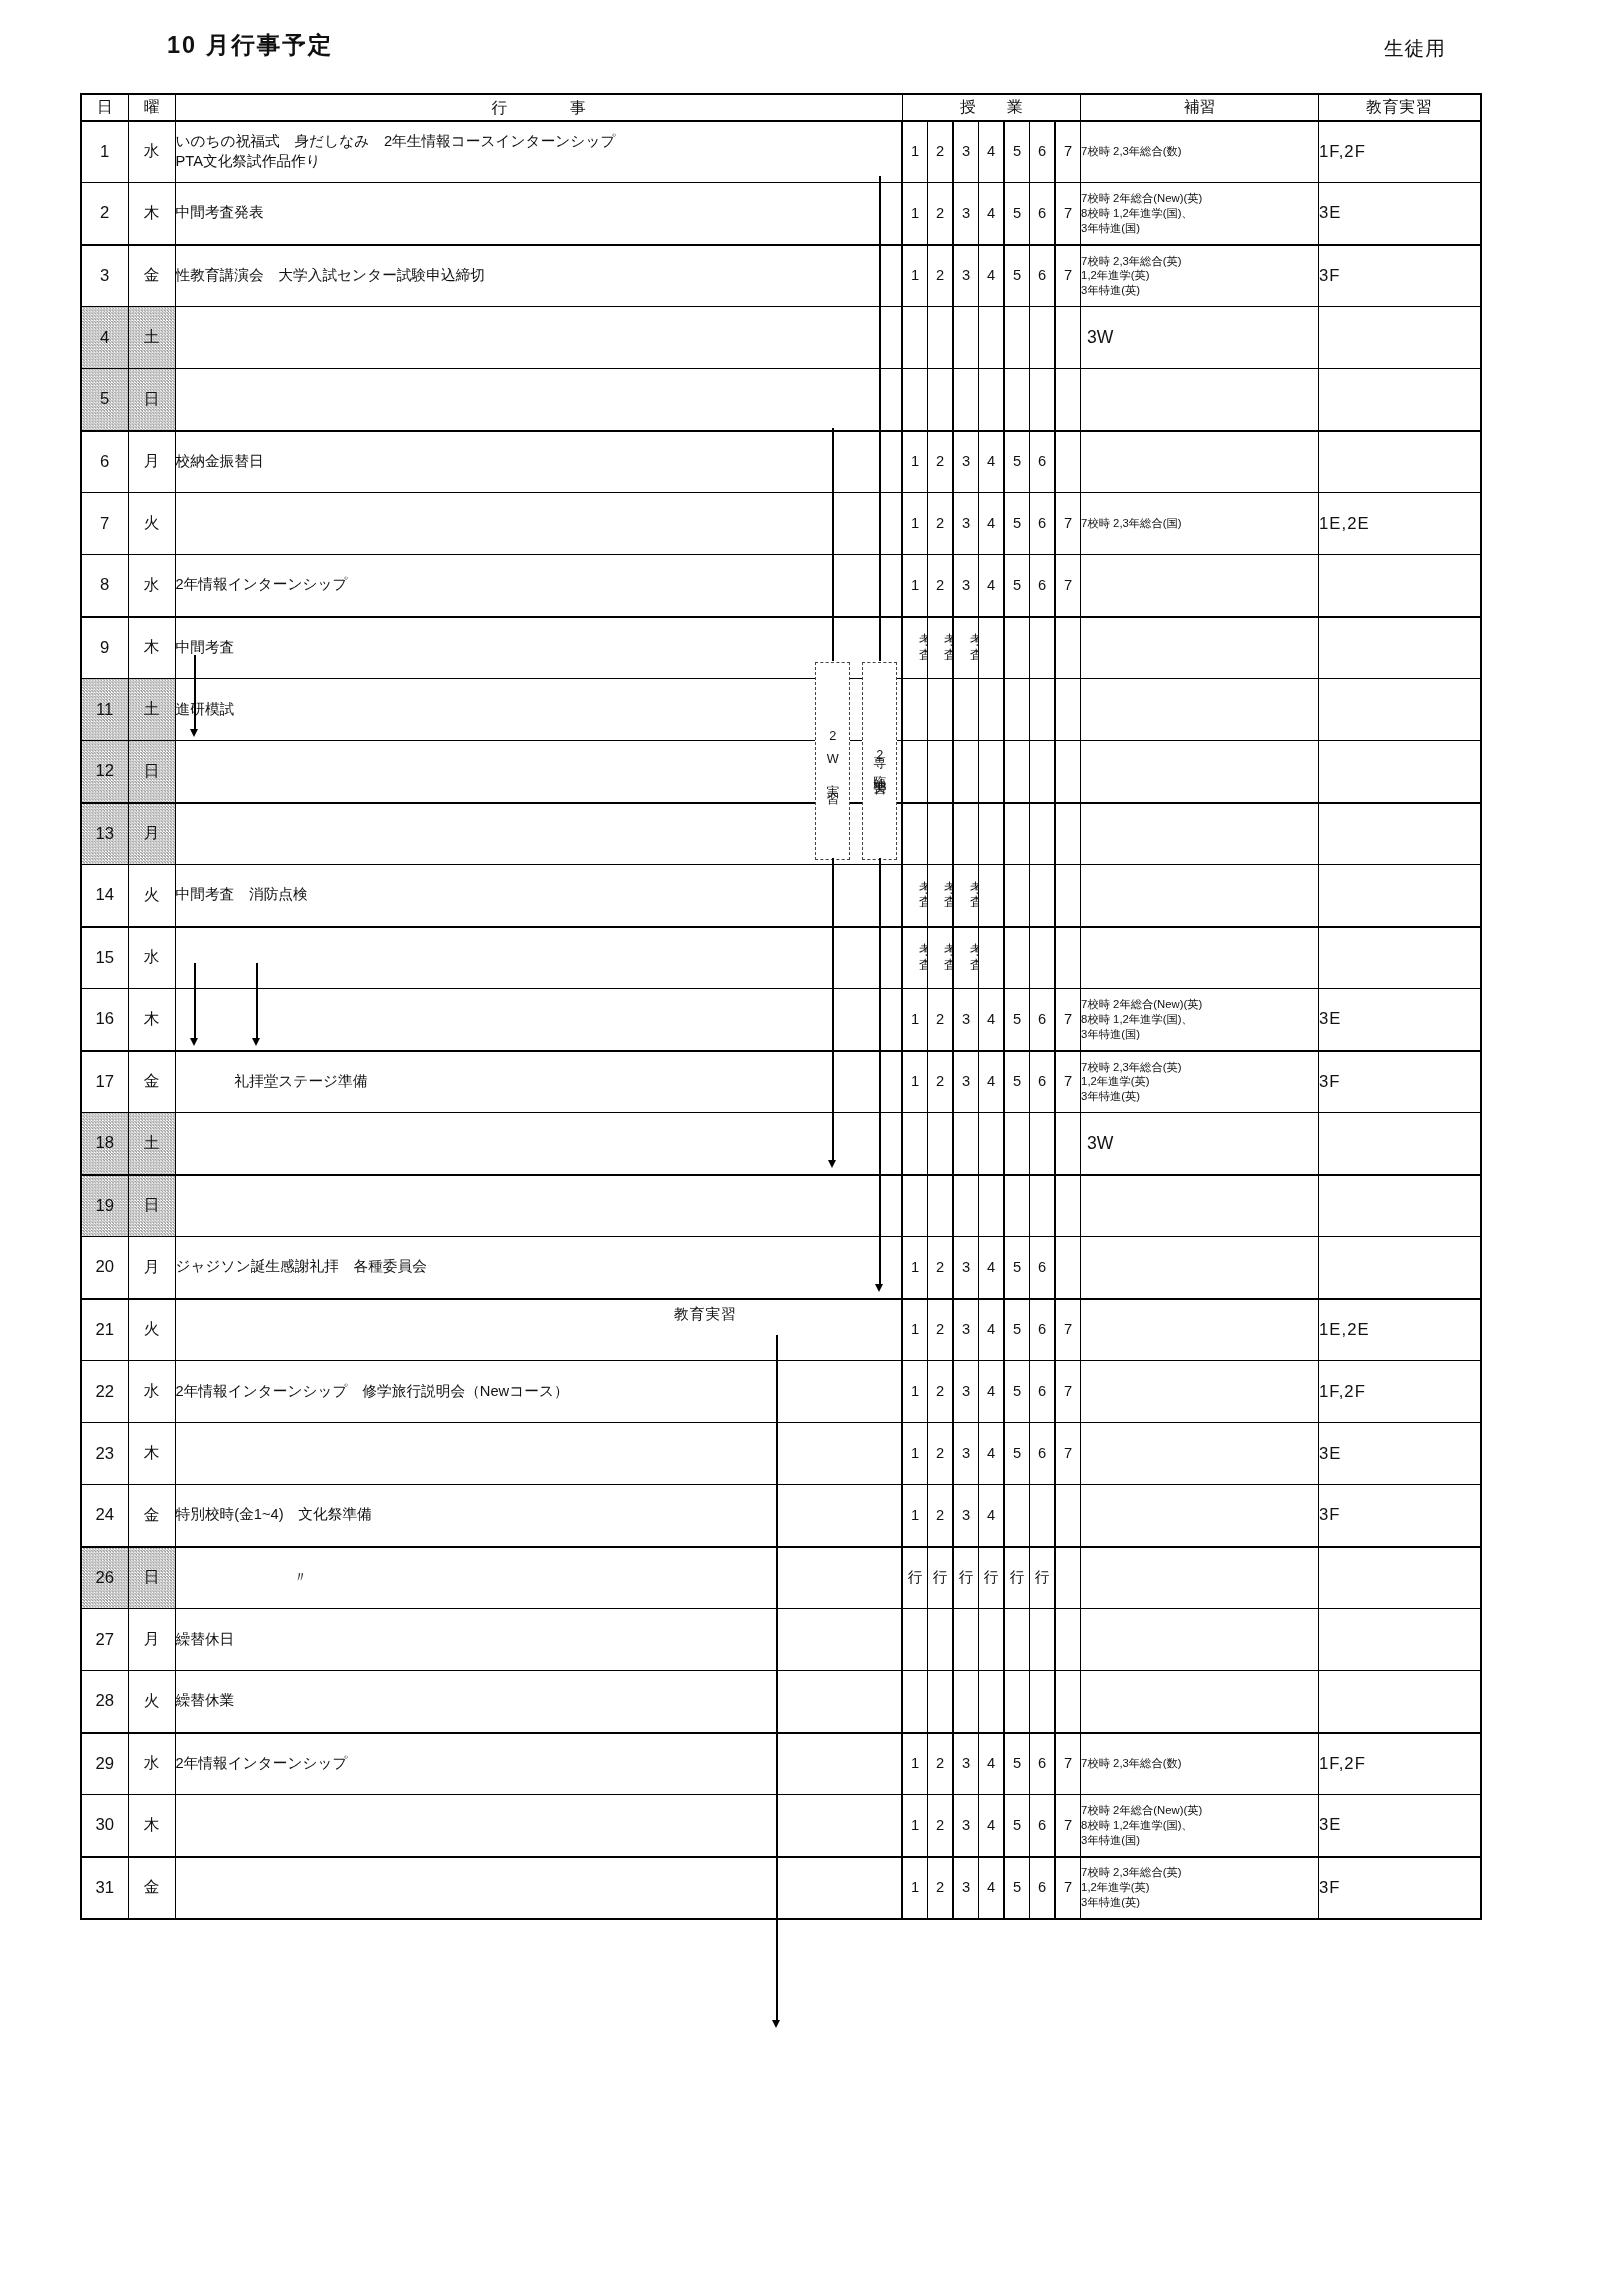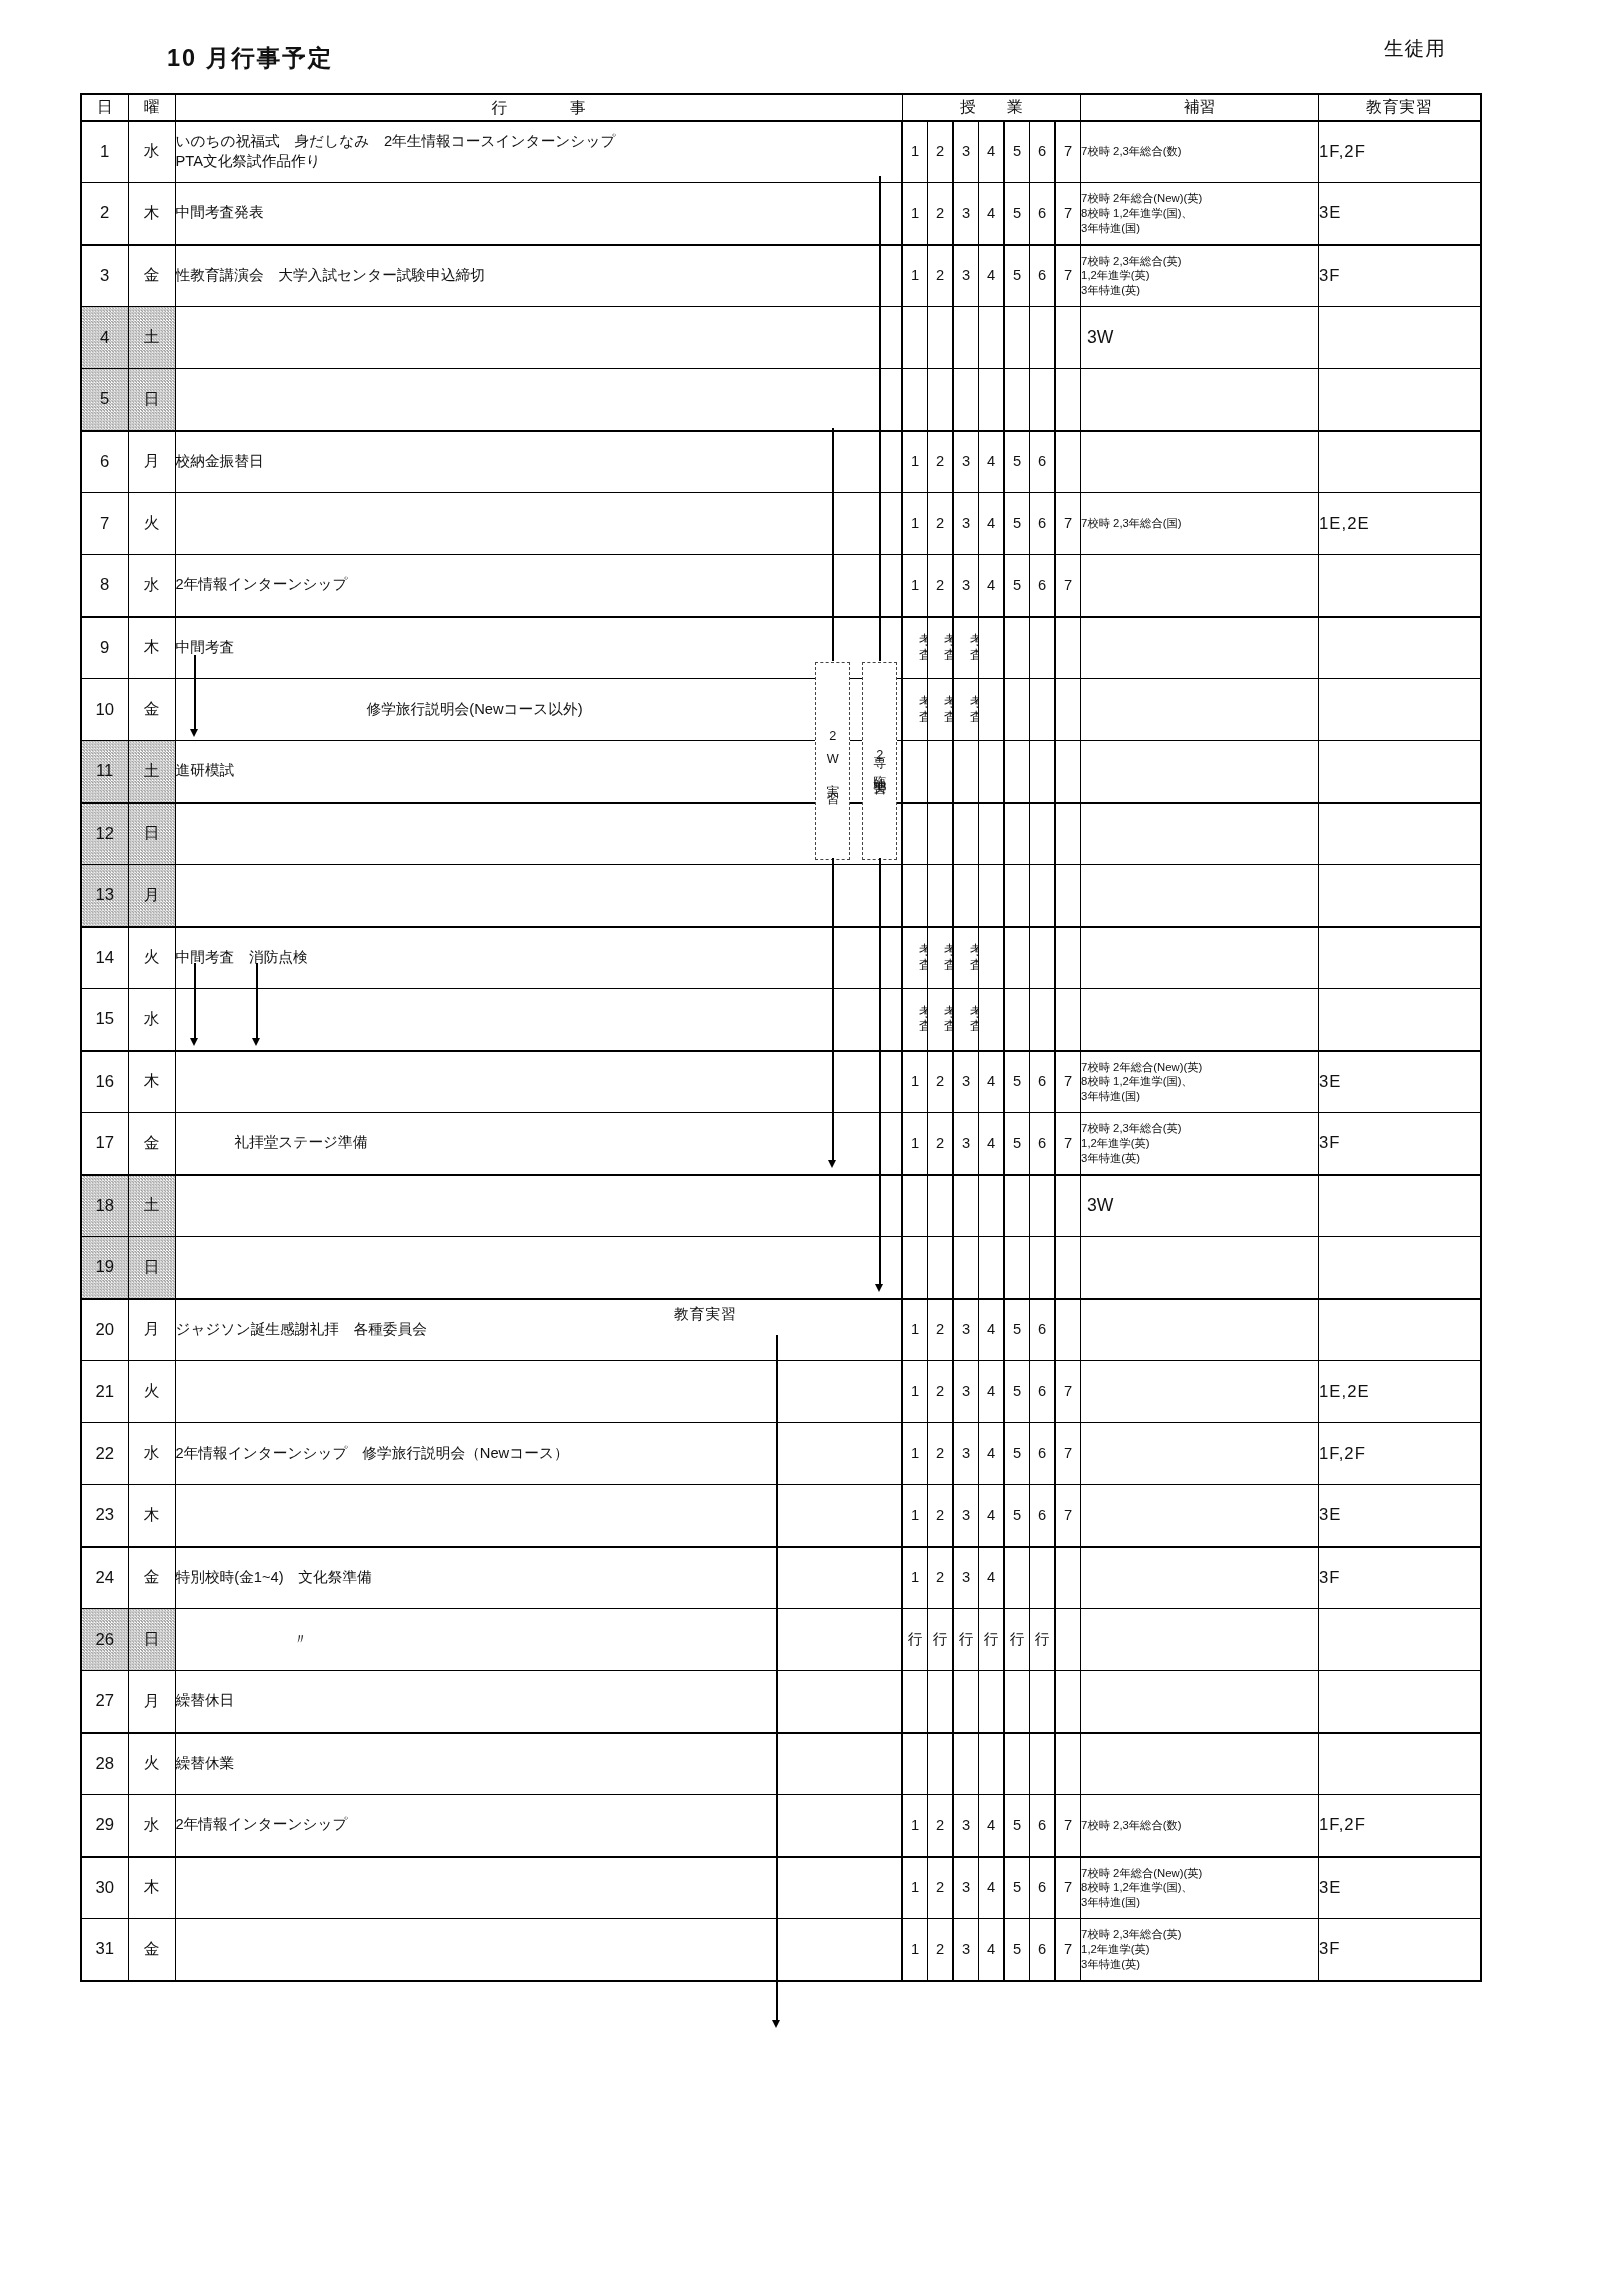--- a/index.html
+++ b/index.html
@@ -1,18 +1,18 @@
 <!DOCTYPE html>
 <html><head>
 <meta charset="utf-8">
 <style>
   html,body{margin:0;padding:0;background:#e8e8e8;}
   .page{position:relative;width:1621px;height:2293px;background:#ffffff;
         font-family:"Liberation Sans","DejaVu Sans",sans-serif;color:#111;overflow:hidden;}
-  .title{position:absolute;left:167px;top:42px;font-size:23.5px;font-weight:bold;letter-spacing:2px;}
+  .title{position:absolute;left:167px;top:29px;font-size:23.5px;font-weight:bold;letter-spacing:2px;}
   .audience{position:absolute;left:1384px;top:35px;font-size:19.6px;letter-spacing:1px;}
 
   table.sched{position:absolute;left:80px;top:93px;width:1400px;border-collapse:collapse;
               table-layout:fixed;border:2.9px solid #000;}
   .sched th,.sched td{border:1.5px solid #000;padding:0;overflow:hidden;vertical-align:middle;}
   .sched thead tr{height:26.5px;}
   .sched thead th{border-bottom:2.9px solid #000;font-weight:normal;font-size:15.7px;text-align:center;}
   .sched tbody tr{height:62px;}
 
   .c-day{border-left:none;font-size:16.7px;text-align:center;}
@@ -207,34 +207,20 @@
       <td class="p p2 k">考査</td>
       <td class="p p3 k">考査</td>
       <td class="p p4"></td>
       <td class="p p5"></td>
       <td class="p p6"></td>
       <td class="p p7"></td>
       <td class="c-hoshu"></td>
       <td class="c-cook"></td>
     </tr>
         <tr>
-      <td class="c-day">10</td>
-      <td class="c-wd">金</td>
-      <td class="c-event">　　　　　　　　　　　　　修学旅行説明会(Newコース以外)</td>
-      <td class="p p1 k">考査</td>
-      <td class="p p2 k">考査</td>
-      <td class="p p3 k">考査</td>
-      <td class="p p4"></td>
-      <td class="p p5"></td>
-      <td class="p p6"></td>
-      <td class="p p7"></td>
-      <td class="c-hoshu"></td>
-      <td class="c-cook"></td>
-    </tr>
-        <tr>
       <td class="c-day shaded">11</td>
       <td class="c-wd shaded">土</td>
       <td class="c-event">進研模試</td>
       <td class="p p1"></td>
       <td class="p p2"></td>
       <td class="p p3"></td>
       <td class="p p4"></td>
       <td class="p p5"></td>
       <td class="p p6"></td>
       <td class="p p7"></td>

